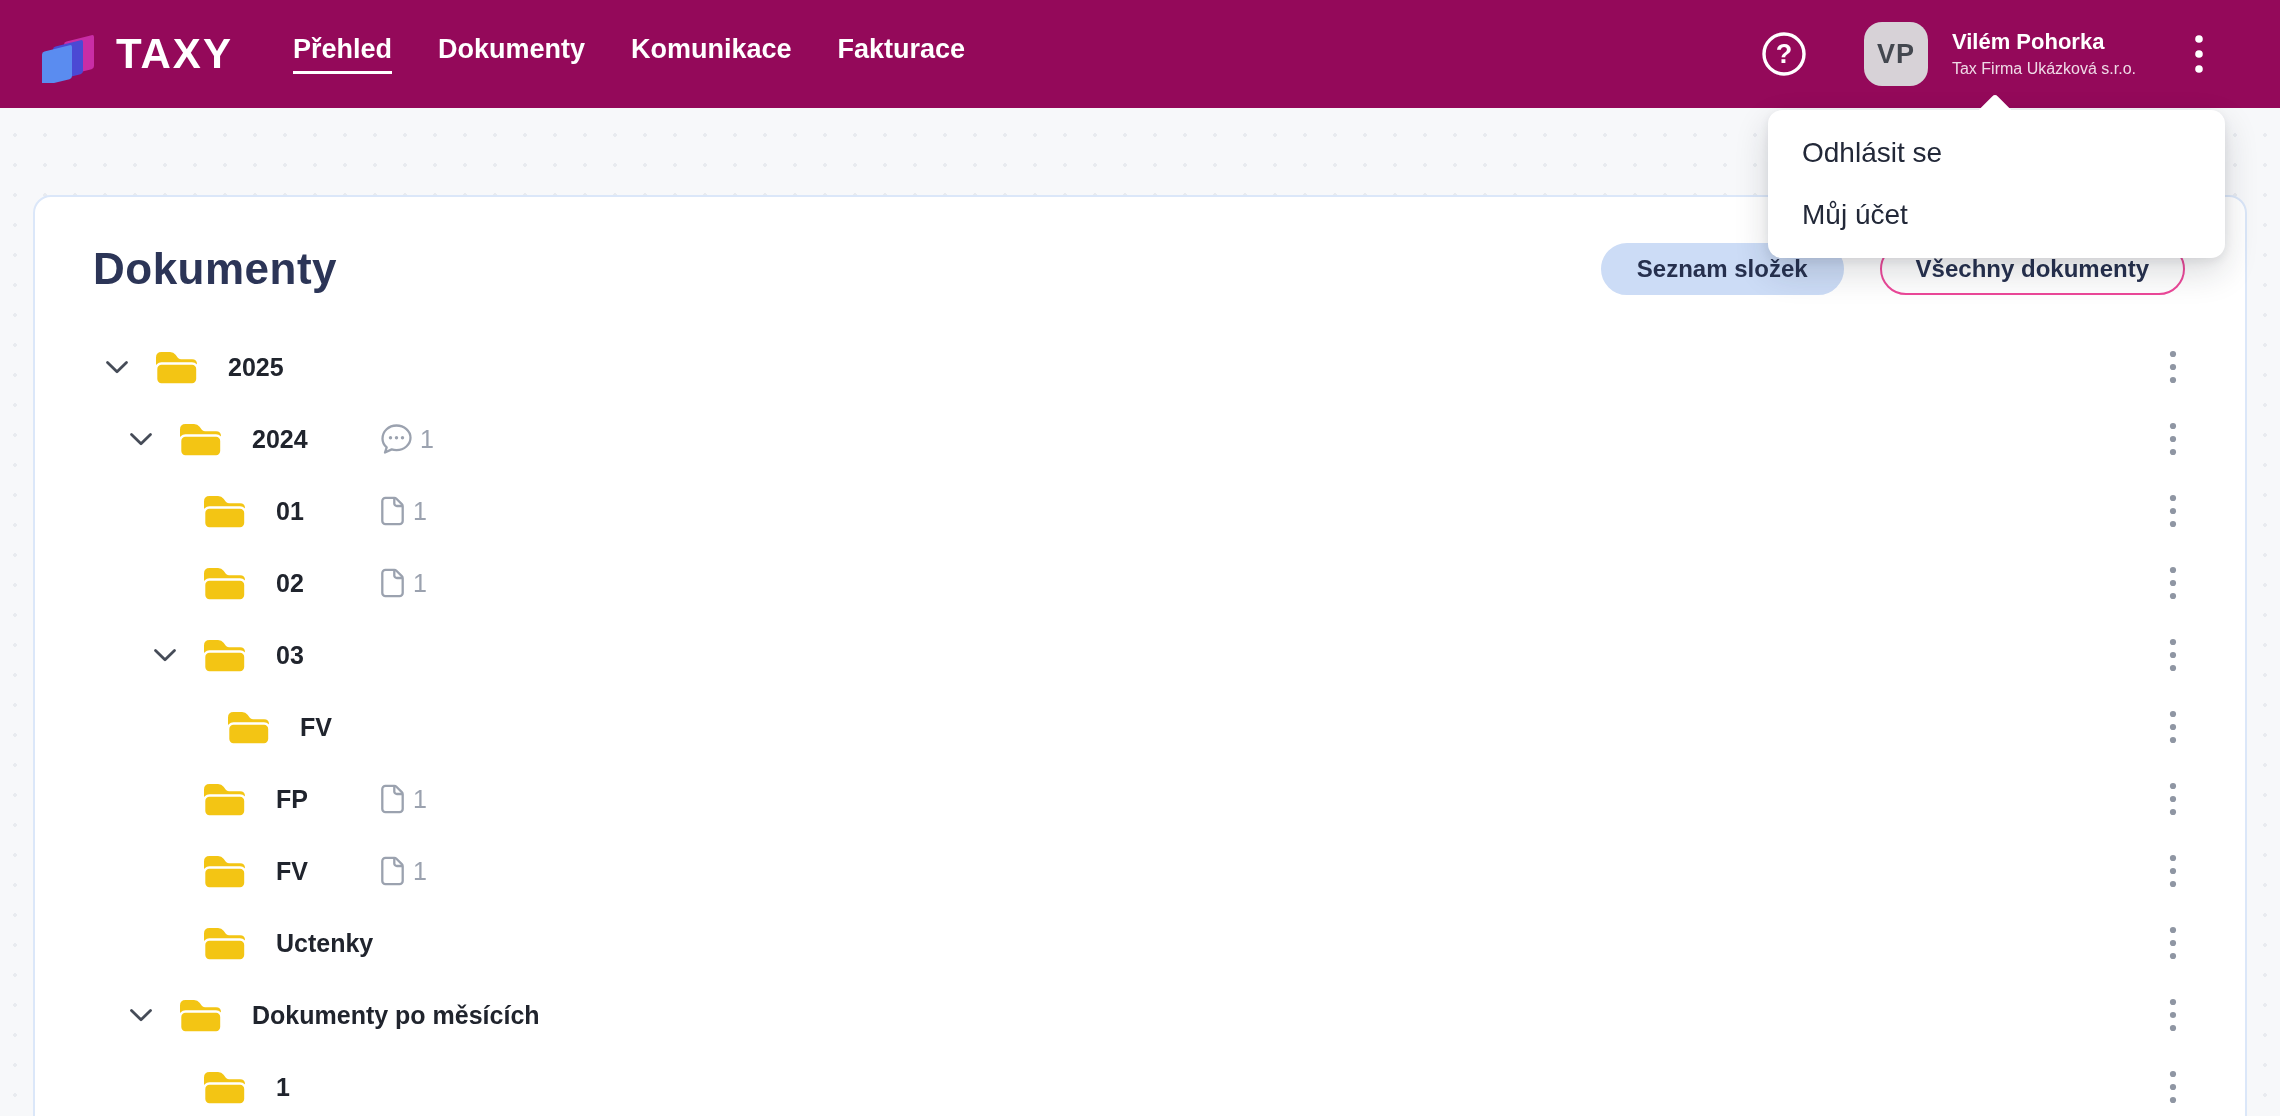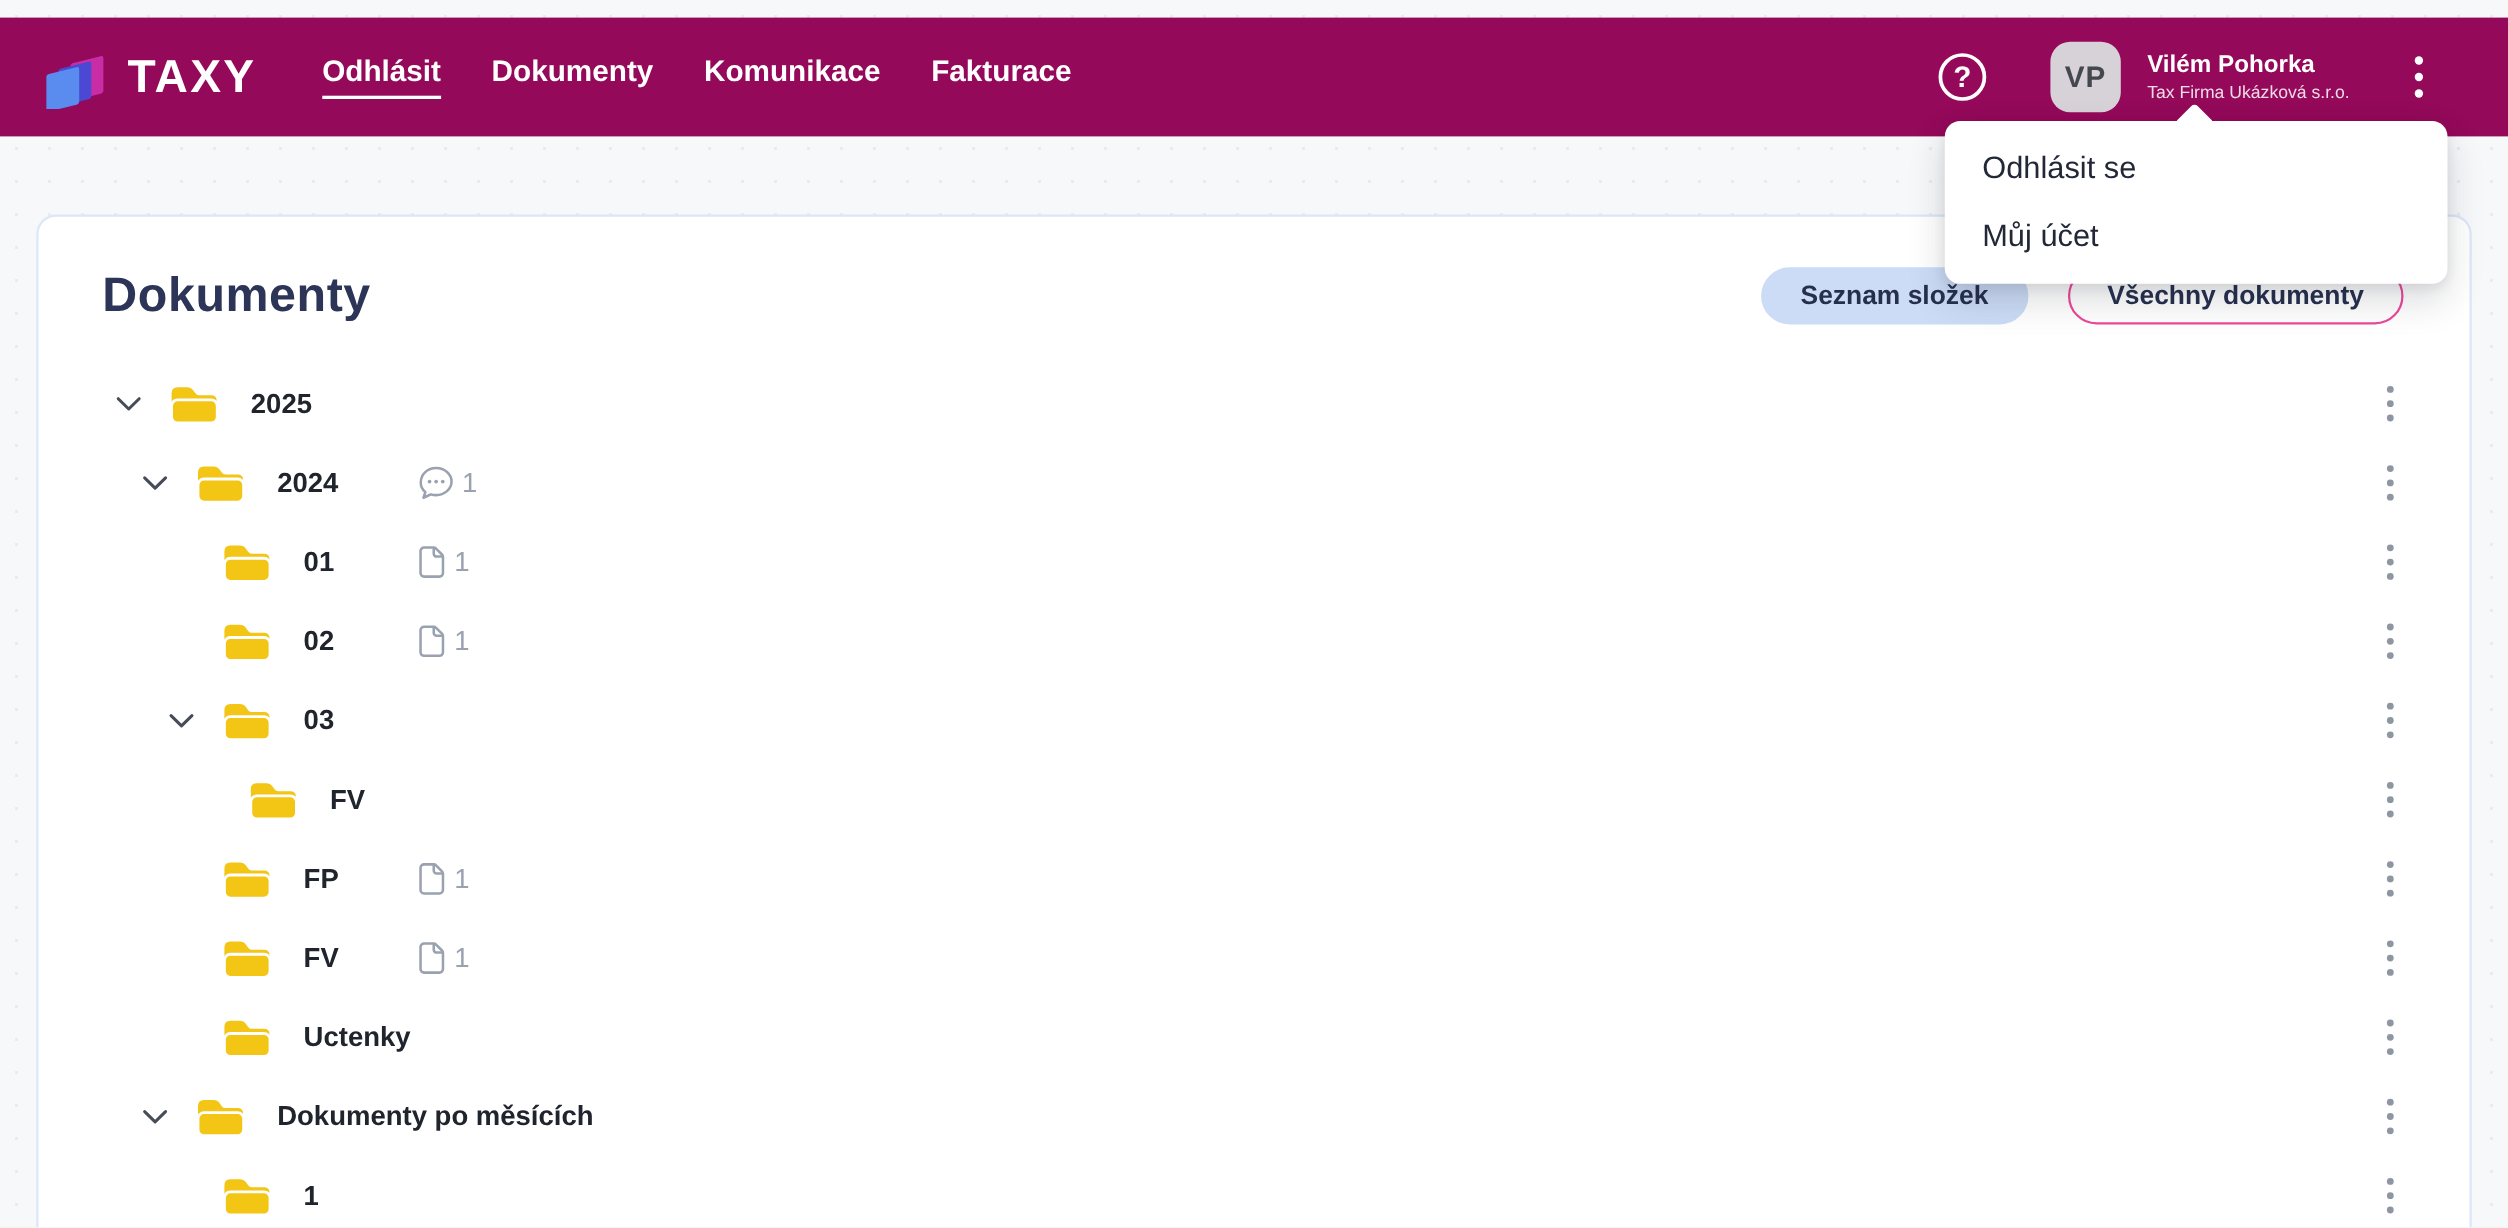--- a/index.html
+++ b/index.html
@@ -7,21 +7,21 @@
   .viewport{
     position:relative;width:2280px;height:1116px;overflow:hidden;
     background:#f7f8fa;
     background-image:radial-gradient(rgba(196,202,214,.28) 1.6px, transparent 1.6px);
     background-size:30px 30px;
     font-family:"Liberation Sans", sans-serif;
   }
 
   
   .topbar{
-    position:absolute;top:16px;left:0;right:0;height:108px;background:#94095a;
+    position:absolute;top:0;left:0;right:0;height:108px;background:#94095a;
     display:flex;align-items:center;padding:0 70px 0 42px;z-index:40;
   }
   .brand{display:flex;align-items:center;gap:20px;cursor:pointer;}
   .brand-text{font-size:42px;font-weight:bold;color:#fff;letter-spacing:2px;}
   .mainnav{display:flex;align-items:center;gap:46px;margin-left:60px;}
   .nav-link{color:#fff;font-size:27px;font-weight:bold;text-decoration:none;
     padding-bottom:6px;border-bottom:3px solid transparent;cursor:pointer;}
   .nav-link.active{border-bottom-color:#fff;}
   .top-right{margin-left:auto;display:flex;align-items:center;}
   .help-btn{background:none;border:0;padding:0;cursor:pointer;display:flex;}
@@ -87,21 +87,21 @@
             <rect x="0" y="0" width="30" height="34" rx="2.5" fill="#4b49d4"></rect>
           </g>
         <g transform="translate(0,27) skewY(-14)">
             <rect x="0" y="0" width="30" height="34" rx="2.5" fill="#5a8cf0"></rect>
           </g>
       </svg>
       <span class="brand-text">TAXY</span>
     </div>
 
     <nav class="mainnav">
-        <a class="nav-link active">Odhlásit</a>
+        <a class="nav-link active">Přehled</a>
         <a class="nav-link">Dokumenty</a>
         <a class="nav-link">Komunikace</a>
         <a class="nav-link">Fakturace</a>
       </nav>
 
     <div class="top-right">
       <button class="help-btn">
         <svg width="48" height="48" viewBox="0 0 48 48" aria-hidden="true">
           <circle cx="24" cy="24" r="20" fill="none" stroke="#fff" stroke-width="3.4"></circle>
           <text x="24" y="33" text-anchor="middle" font-size="27" font-weight="bold" fill="#fff" font-family="Liberation Sans, sans-serif">?</text>

